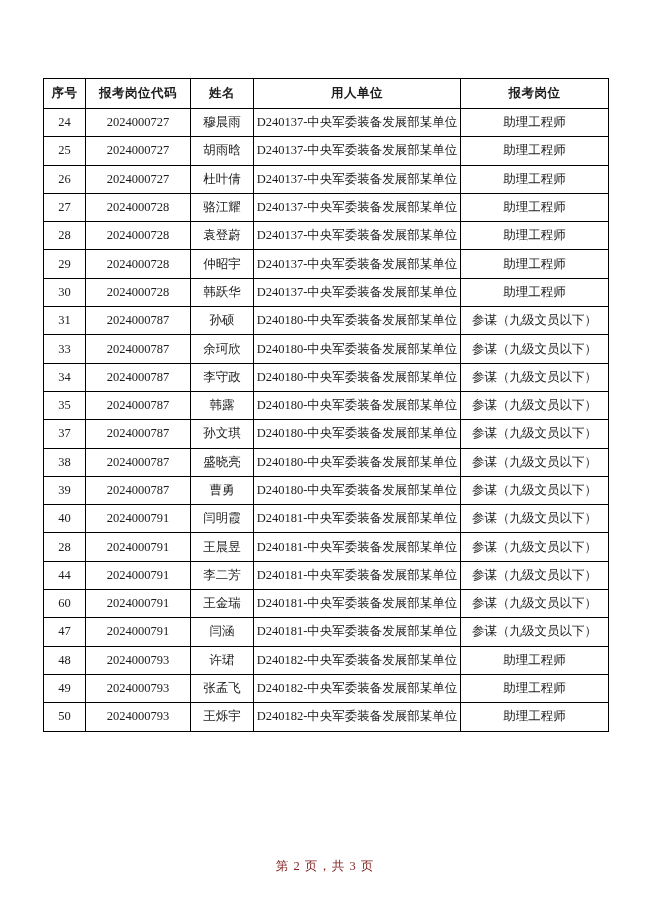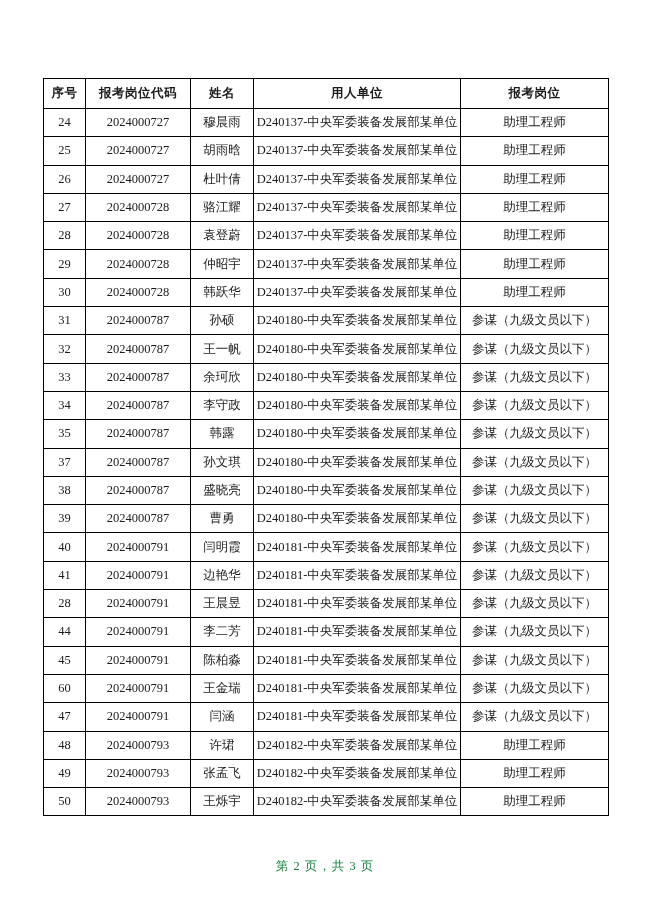--- a/index.html
+++ b/index.html
@@ -48,21 +48,21 @@
   .col-position { width: 148px; }
   .page-footer {
     position: absolute;
     left: 0;
     top: 858px;
     width: 100%;
     text-align: center;
     font-size: 12.5px;
     letter-spacing: 1px;
     font-family: "Liberation Serif", "DejaVu Serif", serif;
-    color: #15803d;
+    color: #7f1d1d;
   }
 </style>
 </head>
 <body>
 
 <div class="page">
 
   <table class="roster-table">
     <colgroup>
       <col class="col-seq">
@@ -139,27 +139,20 @@
         </tr>
 
         <tr>
           <td>31</td>
           <td>2024000787</td>
           <td>孙硕</td>
           <td>D240180-中央军委装备发展部某单位</td>
           <td>参谋（九级文员以下）</td>
         </tr>
 
-        <tr>
-          <td>32</td>
-          <td>2024000787</td>
-          <td>王一帆</td>
-          <td>D240180-中央军委装备发展部某单位</td>
-          <td>参谋（九级文员以下）</td>
-        </tr>
 
         <tr>
           <td>33</td>
           <td>2024000787</td>
           <td>余珂欣</td>
           <td>D240180-中央军委装备发展部某单位</td>
           <td>参谋（九级文员以下）</td>
         </tr>
 
         <tr>
@@ -204,52 +197,38 @@
         </tr>
 
         <tr>
           <td>40</td>
           <td>2024000791</td>
           <td>闫明霞</td>
           <td>D240181-中央军委装备发展部某单位</td>
           <td>参谋（九级文员以下）</td>
         </tr>
 
-        <tr>
-          <td>41</td>
-          <td>2024000791</td>
-          <td>边艳华</td>
-          <td>D240181-中央军委装备发展部某单位</td>
-          <td>参谋（九级文员以下）</td>
-        </tr>
 
         <tr>
           <td>28</td>
           <td>2024000791</td>
           <td>王晨昱</td>
           <td>D240181-中央军委装备发展部某单位</td>
           <td>参谋（九级文员以下）</td>
         </tr>
 
 
         <tr>
           <td>44</td>
           <td>2024000791</td>
           <td>李二芳</td>
           <td>D240181-中央军委装备发展部某单位</td>
           <td>参谋（九级文员以下）</td>
         </tr>
 
-        <tr>
-          <td>45</td>
-          <td>2024000791</td>
-          <td>陈柏淼</td>
-          <td>D240181-中央军委装备发展部某单位</td>
-          <td>参谋（九级文员以下）</td>
-        </tr>
 
         <tr>
           <td>60</td>
           <td>2024000791</td>
           <td>王金瑞</td>
           <td>D240181-中央军委装备发展部某单位</td>
           <td>参谋（九级文员以下）</td>
         </tr>
 
         <tr>

